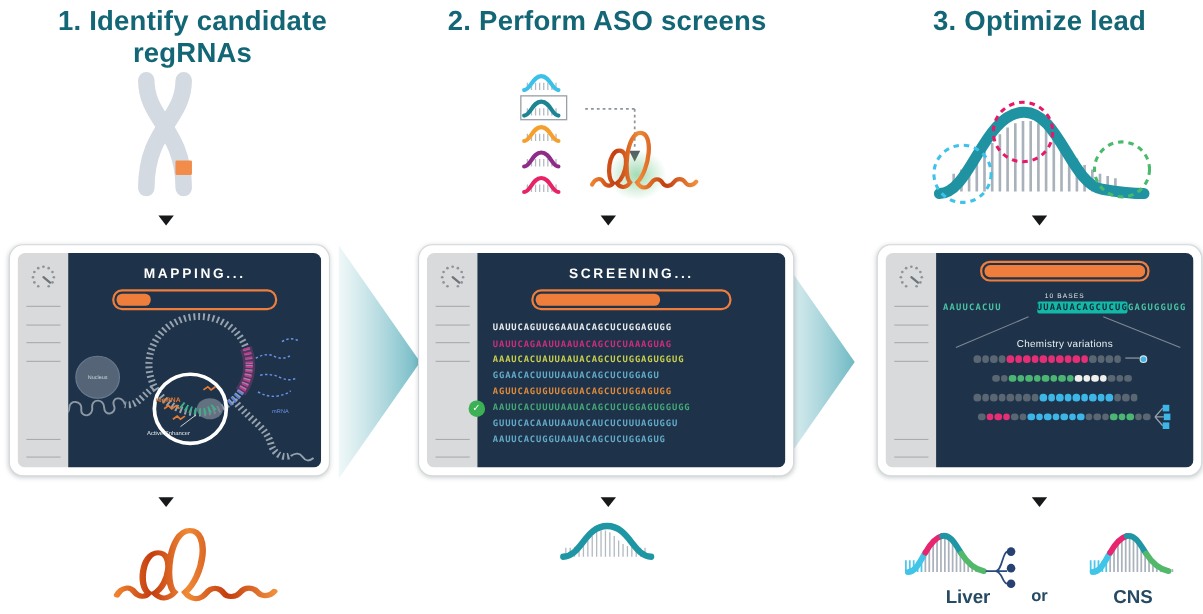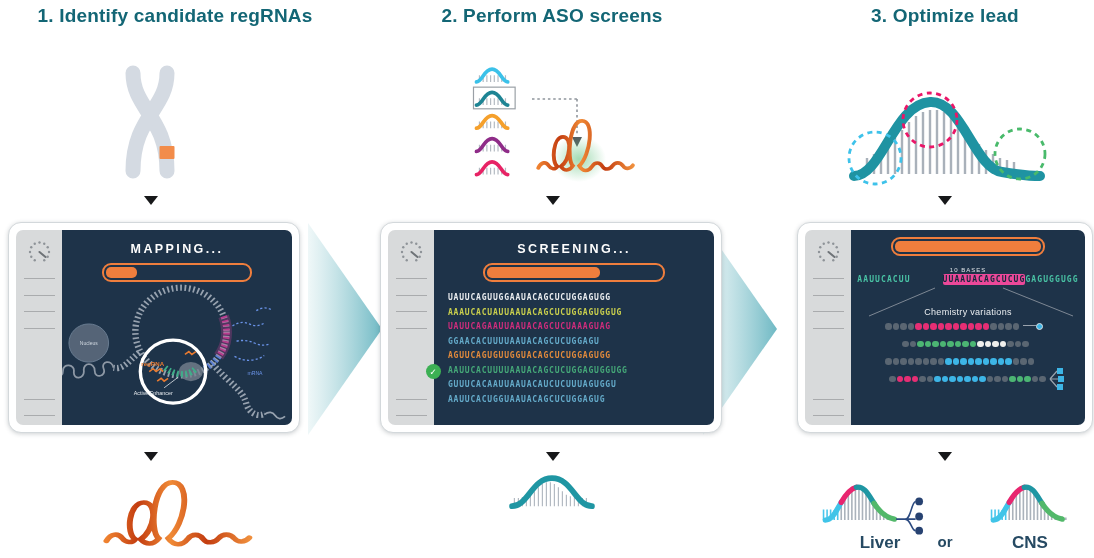--- a/index.html
+++ b/index.html
@@ -1,18 +1,18 @@
 <!DOCTYPE html>
 <html><head>
 <meta charset="utf-8">
 <style>
   html,body{margin:0;padding:0;background:#fff;}
   .canvas{position:relative;width:1094px;height:558px;background:#fff;overflow:hidden;
           font-family:"Liberation Sans",sans-serif;}
-  .step-title{position:absolute;top:5px;font-size:19px;font-weight:bold;color:#136675;
+  .step-title{position:absolute;top:5px;font-size:25px;font-weight:bold;color:#136675;
               text-align:center;letter-spacing:.2px;}
   .tri{position:absolute;width:0;height:0;border-left:7px solid transparent;
        border-right:7px solid transparent;border-top:9px solid #17181a;}
   .abs{position:absolute;}
   
   .monitor{position:absolute;top:222px;height:211px;background:#fff;border:1px solid #d3d8db;
            border-radius:13px;box-shadow:0 1px 4px rgba(60,70,80,.25);padding:7px;box-sizing:border-box;}
   .m-inner{display:flex;width:100%;height:100%;border-radius:7px;overflow:hidden;}
   .m-side{width:46px;background:#d8dadb;display:flex;flex-direction:column;align-items:center;
           padding:8px 0 9px;box-sizing:border-box;}
@@ -28,21 +28,21 @@
   
   .seq-list{margin-top:9px;padding-left:14px;}
   .seq-row{position:relative;font-family:"DejaVu Sans Mono",monospace;font-weight:bold;
            font-size:8px;letter-spacing:.8px;line-height:14.5px;white-space:nowrap;}
   .check{position:absolute;left:-22px;top:0;width:15px;height:15px;border-radius:50%;
          background:#3cb054;color:#fff;font-size:10px;line-height:15px;text-align:center;font-weight:bold;}
   
   .bases-label{margin-top:11px;text-align:center;font-size:6px;letter-spacing:1px;color:#dfe4e8;}
   .opt-seq{margin-top:2px;text-align:center;font-family:"DejaVu Sans Mono",monospace;font-weight:bold;
            font-size:8px;letter-spacing:1.1px;color:#49c2a4;white-space:nowrap;}
-  .opt-core{background:#ec4899;color:#12293c;border-radius:2px;padding:1px 0;margin-left:32px;}
+  .opt-core{background:#14b8a6;color:#12293c;border-radius:2px;padding:1px 0;margin-left:32px;}
   .fan-wrap{position:relative;height:32px;margin-top:2px;}
   .fan-wrap svg{position:absolute;left:0;top:0;}
   .chem-label{position:absolute;left:0;right:0;bottom:1px;text-align:center;font-size:9px;
               color:#e9edf0;letter-spacing:.3px;}
   .bead-rows{margin-top:5px;padding-left:34px;}
   .bead-row{display:flex;align-items:center;height:6.5px;margin-bottom:11px;}
   .bead{width:6.5px;height:6.5px;border-radius:50%;margin-right:1px;flex:none;}
   .conn-line{width:13px;height:1.5px;background:#93724f00;border-top:1.5px solid #9aa3ad;margin-left:3px;}
   .conn-dot{width:5px;height:5px;border-radius:50%;background:#3db5e6;border:1.5px solid #d9e2e6;margin-left:0;}
   .outcome-label{position:absolute;top:533px;font-weight:bold;color:#264a63;text-align:center;
@@ -236,22 +236,22 @@
         <div class="sline"></div>
         <div class="sline"></div>
       </div>
       <div class="m-screen">
         <div class="m-title">SCREENING...</div>
         <div class="progress">
           <div class="progress-fill" style="width: 65%;"></div>
         </div>
         <div class="seq-list">
             <div class="seq-row"><span style="color: rgb(233, 236, 239);">UAUUCAGUUGGAAUACAGCUCUGGAGUGG</span></div>
+            <div class="seq-row"><span style="color: rgb(207, 45, 124);">UAUUCAGAAUUAAUACAGCUCUAAAGUAG</span></div>
             <div class="seq-row"><span style="color: rgb(201, 207, 77);">AAAUCACUAUUAAUACAGCUCUGGAGUGGUG</span></div>
-            <div class="seq-row"><span style="color: rgb(207, 45, 124);">UAUUCAGAAUUAAUACAGCUCUAAAGUAG</span></div>
             <div class="seq-row"><span style="color: rgb(100, 170, 201); margin-top: 27px;">GGAACACUUUUAAUACAGCUCUGGAGU</span></div>
             <div class="seq-row"><span style="color: rgb(224, 138, 60);">AGUUCAGUGUUGGUACAGCUCUGGAGUGG</span></div>
             <div class="seq-row"><span class="check">✓</span><span style="color: rgb(69, 168, 120);">AAUUCACUUUUAAUACAGCUCUGGAGUGGUGG</span></div>
             <div class="seq-row"><span style="color: rgb(100, 170, 201);">GUUUCACAAUUAAUACAUCUCUUUAGUGGU</span></div>
             <div class="seq-row"><span style="color: rgb(100, 170, 201);">AAUUCACUGGUAAUACAGCUCUGGAGUG</span></div>
           </div>
       </div>
     </div>
   </div>
   <div class="tri" style="left:546px;top:452px"></div>

